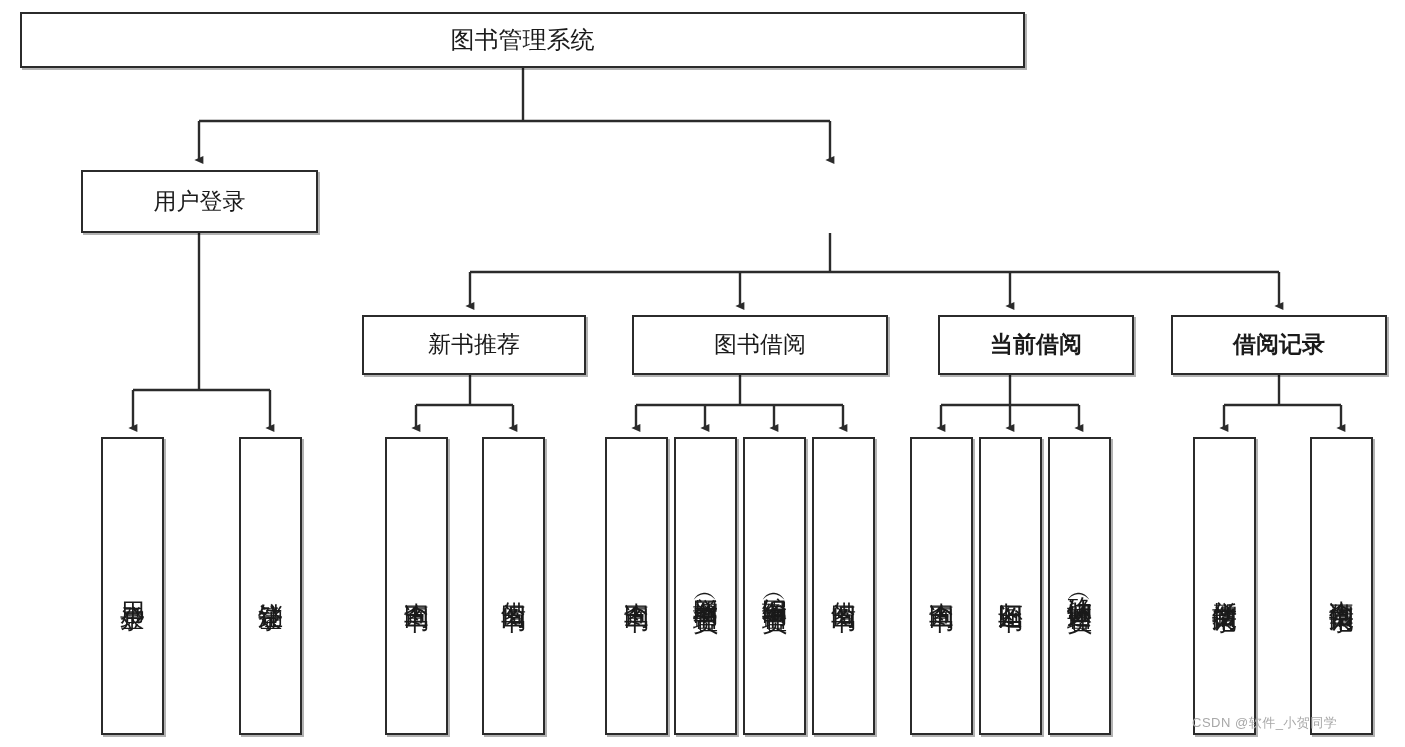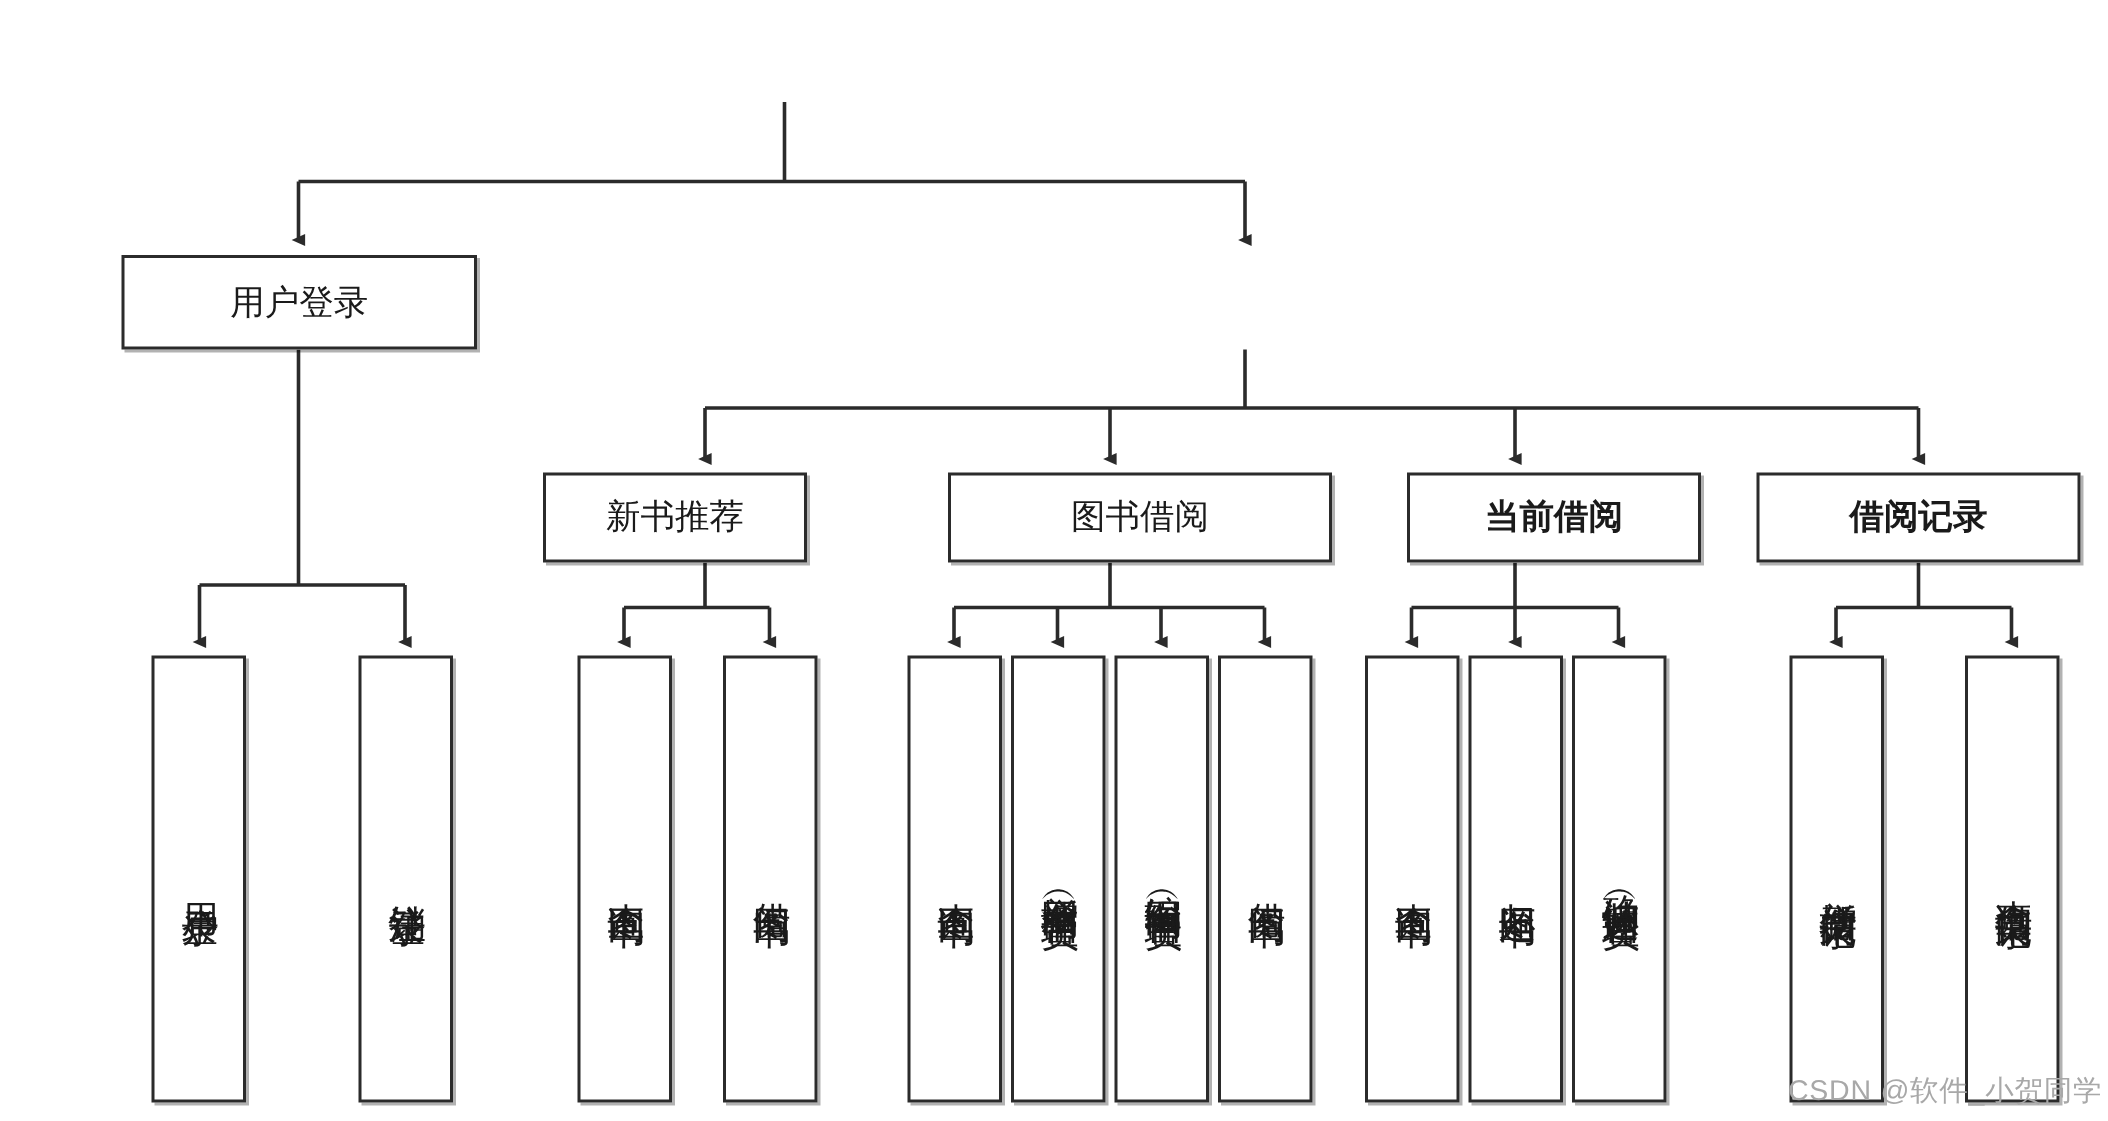--- a/index.html
+++ b/index.html
@@ -54,21 +54,21 @@
     writing-mode: vertical-rl;
     text-orientation: upright;
     font-size: 25px;
     letter-spacing: 2px;
     line-height: 1;
   }
   .watermark {
     position: absolute;
     left: 1192px;
     top: 714px;
-    font-size: 19px;
+    font-size: 13px;
     color: #a8a8a8;
     white-space: nowrap;
     letter-spacing: 0.5px;
   }
 </style>
 </head>
 <body>
 
 <div id="diagram-root">
 
@@ -115,26 +115,29 @@
       <path d="M1010,405 L1010,428" marker-end="url(#arrow)"></path>
       <path d="M1079,405 L1079,428" marker-end="url(#arrow)"></path>
 
       <path d="M1279,375 L1279,405"></path>
       <path d="M1224,405 L1341,405"></path>
       <path d="M1224,405 L1224,428" marker-end="url(#arrow)"></path>
       <path d="M1341,405 L1341,428" marker-end="url(#arrow)"></path>
     </g>
   </svg>
 
+  <div class="node horiz root" style="left:20px;top:12px;width:1005px;height:56px;">
+    <span class="label">图书管理系统</span>
+  </div>
 
   <div class="node horiz" style="left:81px;top:170px;width:237px;height:63px;">
     <span class="label">用户登录</span>
   </div>
 
-  <div class="node horiz" style="left:362px;top:315px;width:176px;height:60px;">
+  <div class="node horiz" style="left:362px;top:315px;width:224px;height:60px;">
     <span class="label">新书推荐</span>
   </div>
   <div class="node horiz" style="left:632px;top:315px;width:256px;height:60px;">
     <span class="label">图书借阅</span>
   </div>
   <div class="node horiz" style="left:938px;top:315px;width:196px;height:60px;font-weight:bold;">
     <span class="label">当前借阅</span>
   </div>
   <div class="node horiz" style="left:1171px;top:315px;width:216px;height:60px;font-weight:bold;">
     <span class="label">借阅记录</span>

